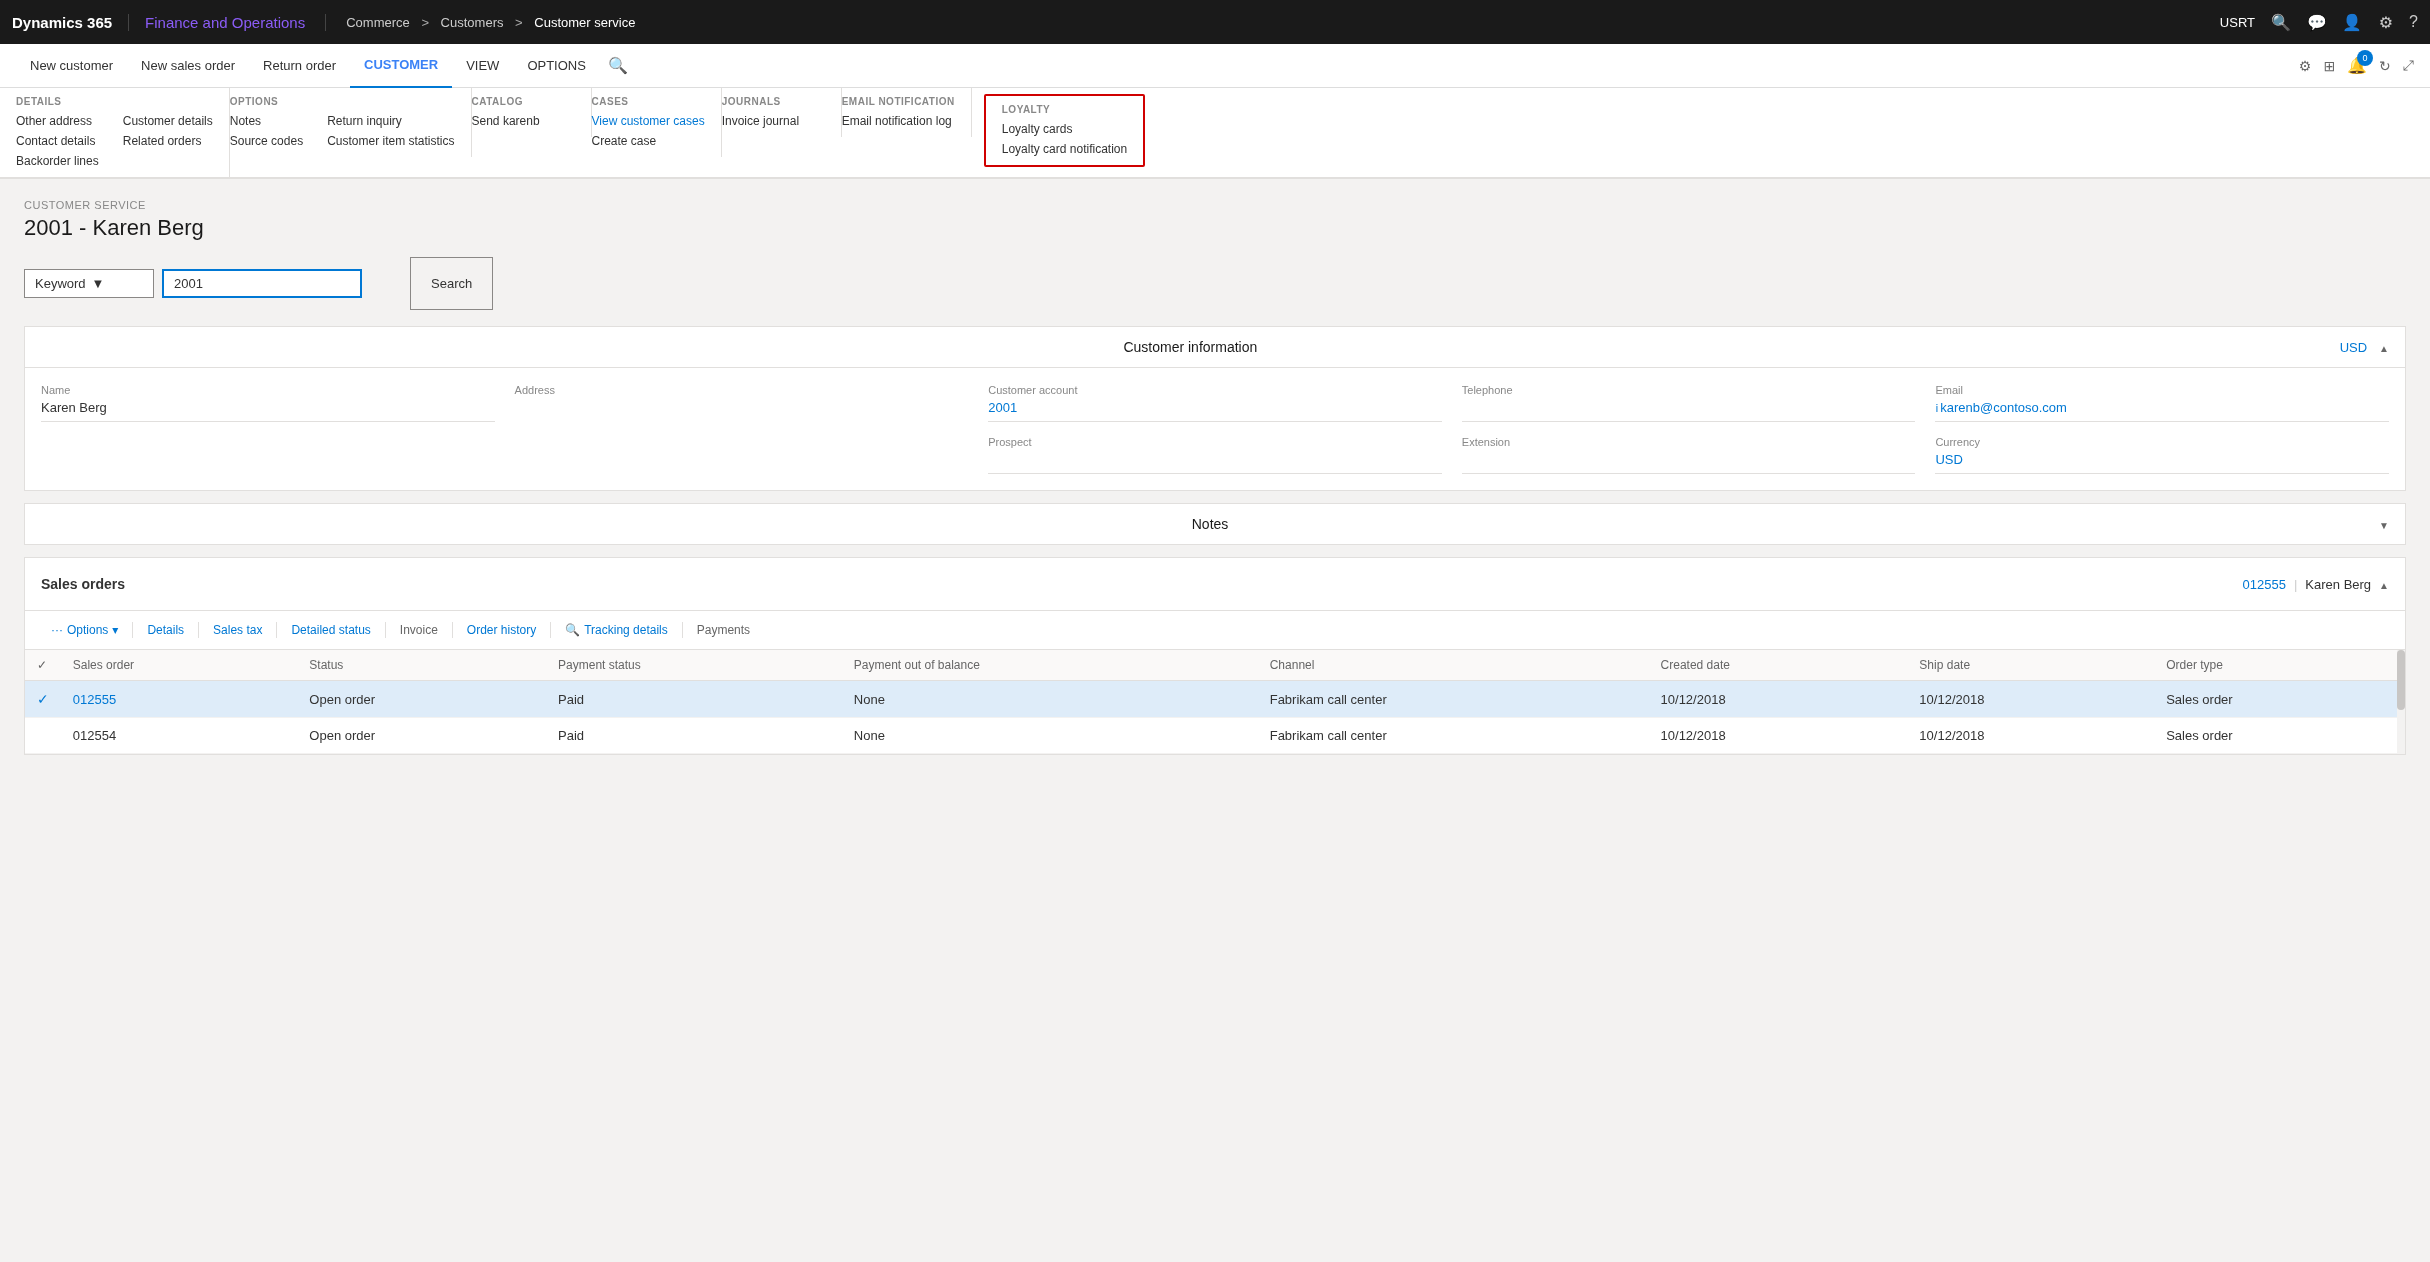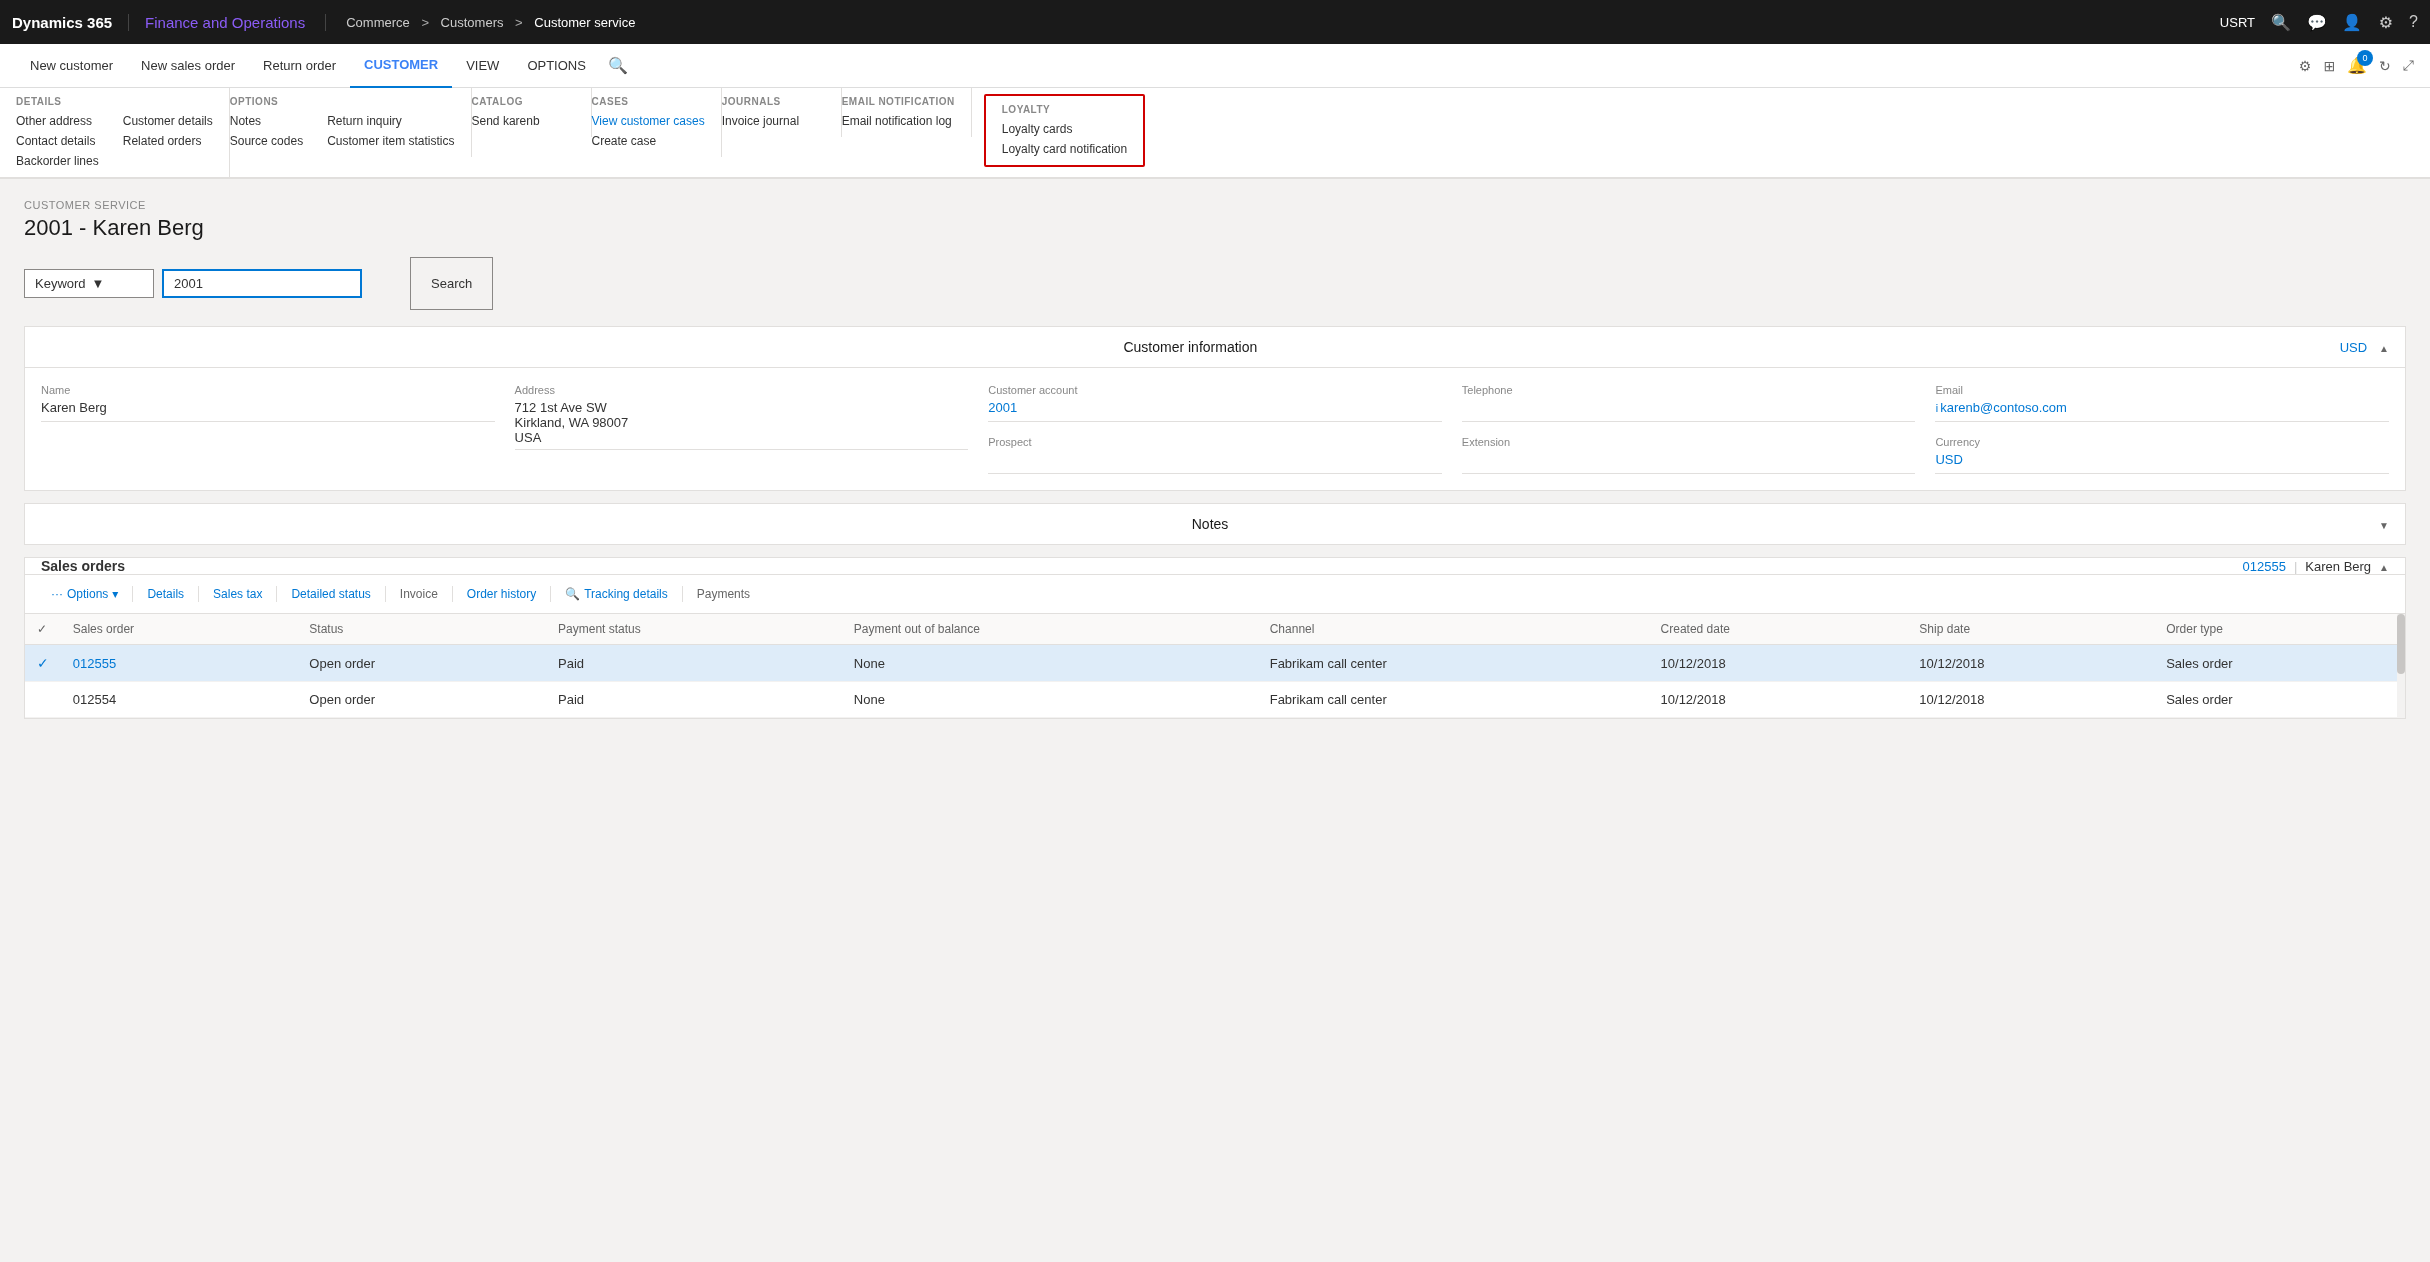--- a/index.html
+++ b/index.html
@@ -262,21 +262,21 @@
       cursor: pointer;
     }
 
     
     .notes-card .card-header { border-bottom: none; }
 
     
     .sales-card-header {
       display: flex;
       align-items: center;
-      padding: 0 16px;
+      padding: 18px 16px;
       border-bottom: 1px solid #e1dfdd;
       background: #fff;
     }
     .sales-card-title {
       font-size: 14px;
       font-weight: 600;
       flex: 1;
     }
     .sales-card-right {
       display: flex;
@@ -496,25 +496,20 @@
     <div class="card-body">
       <div class="info-grid">
 
         <div class="info-field">
           <label>Name</label>
           <div class="value">Karen Berg</div>
         </div>
 
         <div class="info-field">
           <label>Address</label>
-          <div class="value">
-            <div>712 1st Ave SW</div>
-            <div>Kirkland, WA 98007</div>
-            <div>USA</div>
-          </div>
         </div>
 
         <div class="info-field">
           <label>Customer account</label>
           <div class="value link">2001</div>
           <label style="margin-top:14px;">Prospect</label>
           <div class="value"></div>
         </div>
 
         <div class="info-field">

